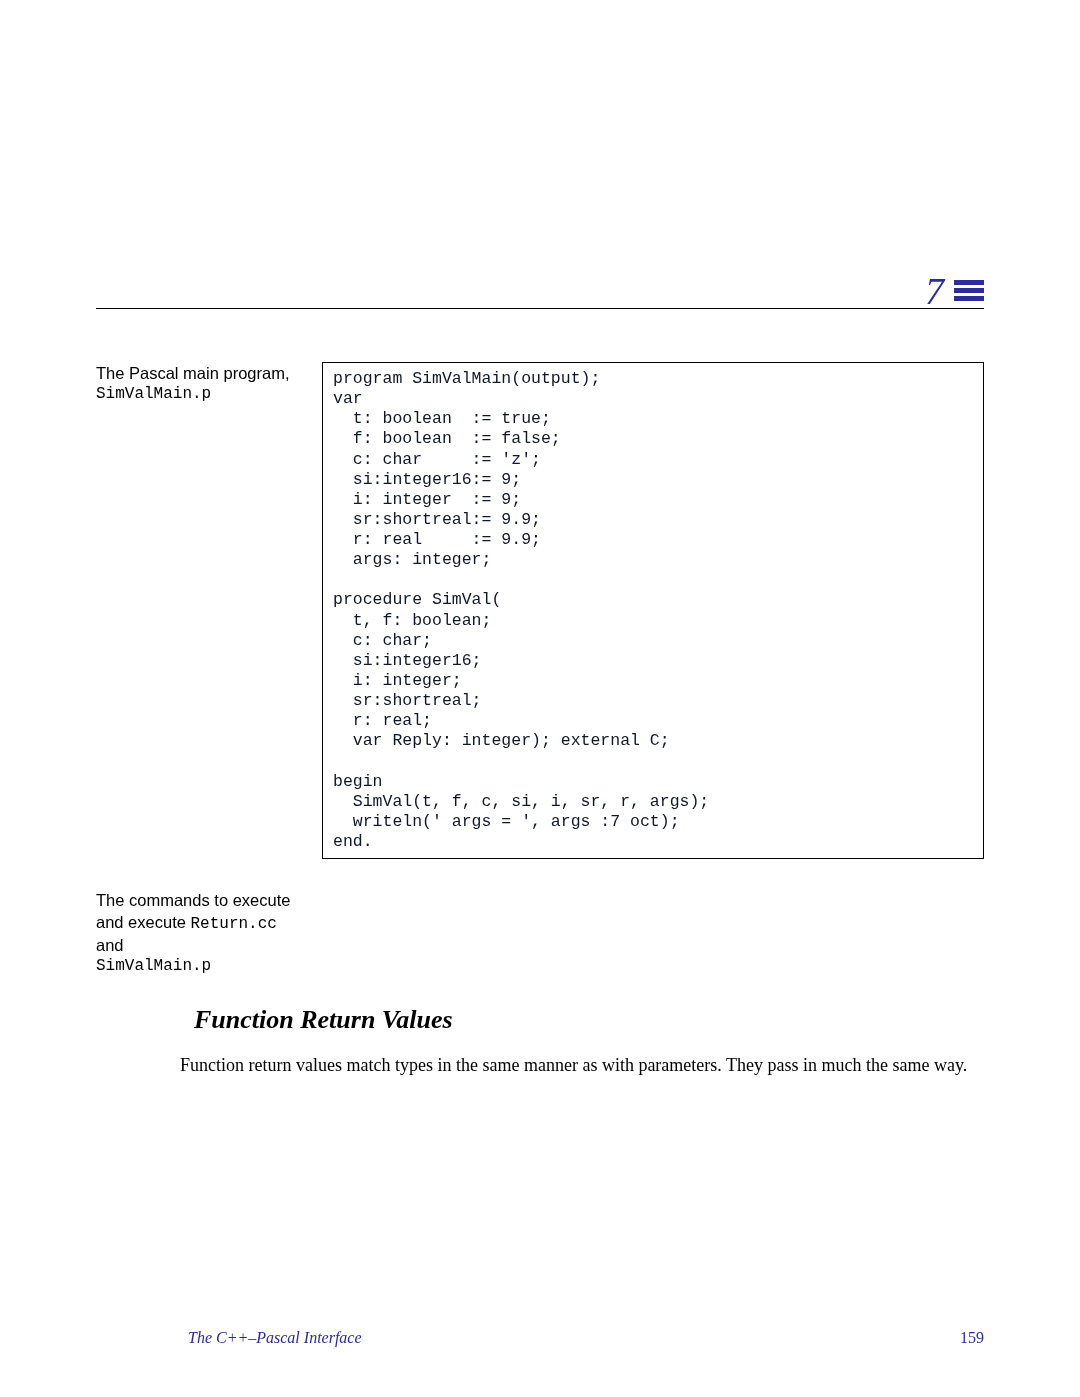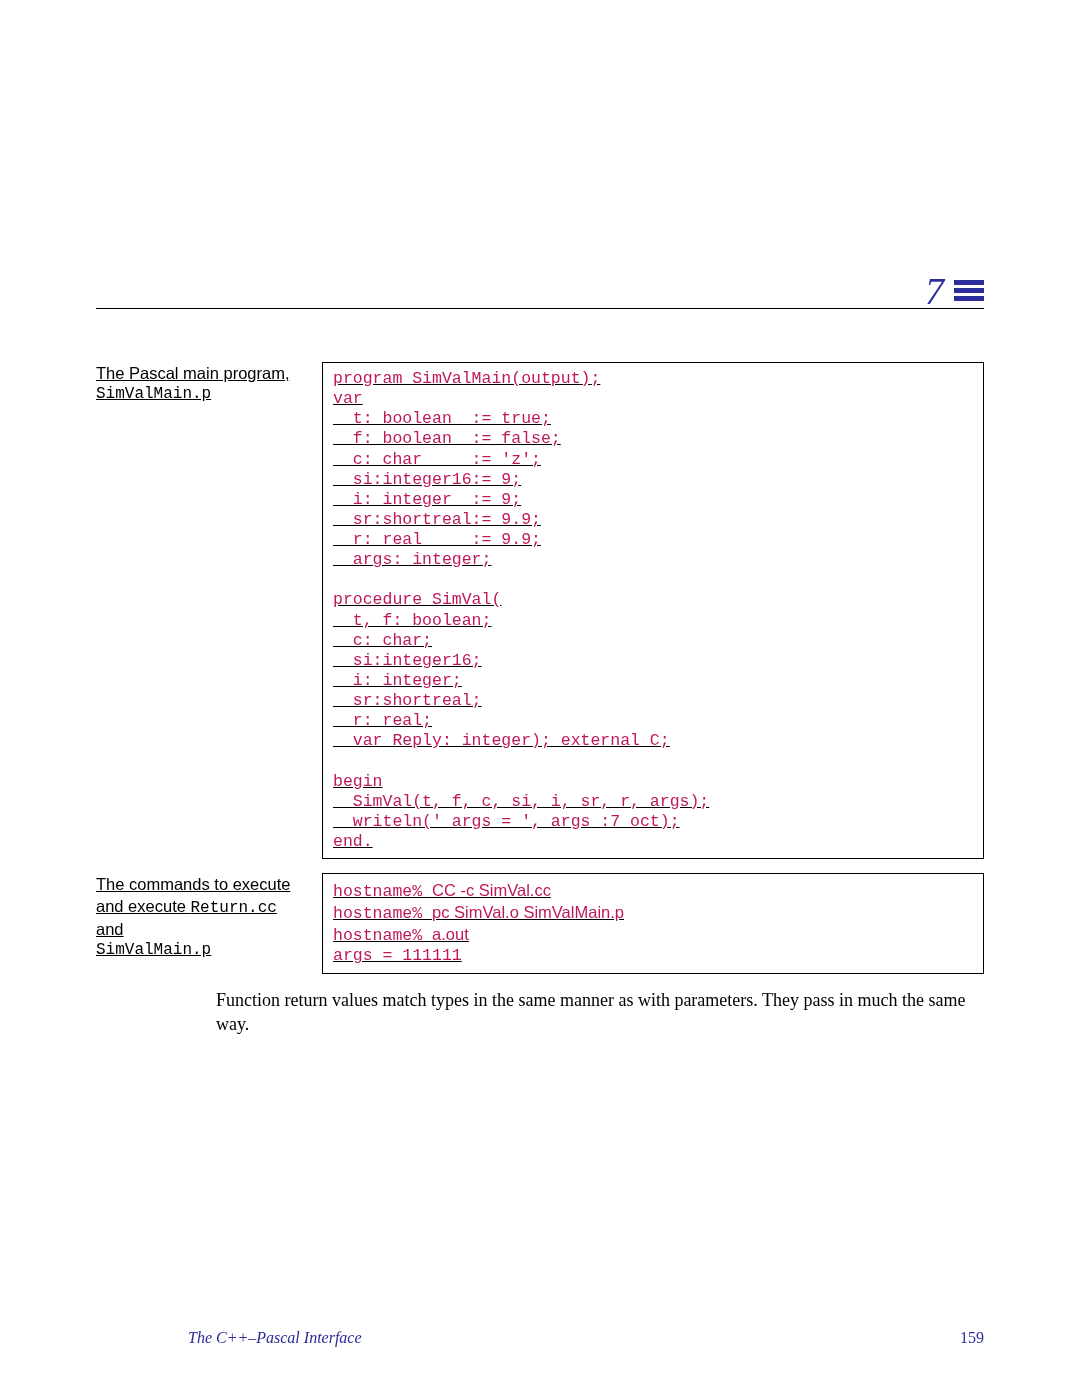--- a/index.html
+++ b/index.html
@@ -40,22 +40,21 @@
   }
   .content {
     position: absolute;
     top: 362px;
     left: 96px;
     right: 96px;
   }
   .row {
     display: flex;
     gap: 18px;
-    margin-bottom: 14px;
-    text-decoration: underline;
+    margin-bottom: 30px;
   }
   .label-col {
     width: 208px;
     flex-shrink: 0;
   }
   .label-text {
     font-family: Helvetica, Arial, sans-serif;
     font-size: 16.5px;
     line-height: 1.35;
     color: #000;
@@ -67,37 +66,37 @@
   .code-box {
     flex: 1;
     border: 1px solid #000;
     padding: 6px 10px;
   }
   .code-pre {
     font-family: 'Courier New', Courier, monospace;
     font-size: 16.5px;
     line-height: 1.22;
     white-space: pre;
-    color: #be185d;
+    color: #0f172a;
   }
   .cmd-sans {
     font-family: Helvetica, Arial, sans-serif;
     font-size: 16.5px;
   }
   .section-heading {
     font-style: italic;
     font-size: 26px;
     color: #000;
     margin-left: 98px;
     margin-top: 26px;
     margin-bottom: 18px;
     font-family: Georgia, serif;
   }
   .body-para {
-    margin-left: 120px;
+    margin-left: 84px;
     font-family: Georgia, 'Times New Roman', serif;
     font-size: 18px;
     line-height: 1.35;
     color: #000;
   }
   .footer {
     position: absolute;
     bottom: 50px;
     left: 96px;
     right: 96px;
@@ -166,25 +165,23 @@
   writeln(' args = ', args :7 oct);
 end.</pre>
     </div>
   </div>
 
   <div class="row">
     <div class="label-col">
       <span class="label-text">The commands to execute and execute </span><span class="label-mono">Return.cc</span><span class="label-text"> and</span><br>
       <span class="label-mono">SimValMain.p</span>
     </div>
-    <div class="code-box">
-      <div class="code-pre"><span>hostname% </span><span class="cmd-sans">CC -c SimVal.cc</span><br><span>hostname% </span><span class="cmd-sans">pc SimVal.o SimValMain.p</span><br><span>hostname% </span><span class="cmd-sans">a.out</span><br><span>args = 111111</span></div>
-    </div>
   </div>
 
+  <h2 class="section-heading">Function Return Values</h2>
 
   <p class="body-para">Function return values match types in the same manner as with parameters. They pass in much the same way.</p>
 
 </div>
 
 <div class="footer">
   <span class="footer-title">The C++–Pascal Interface</span>
   <span class="footer-page">159</span>
 </div>
 

